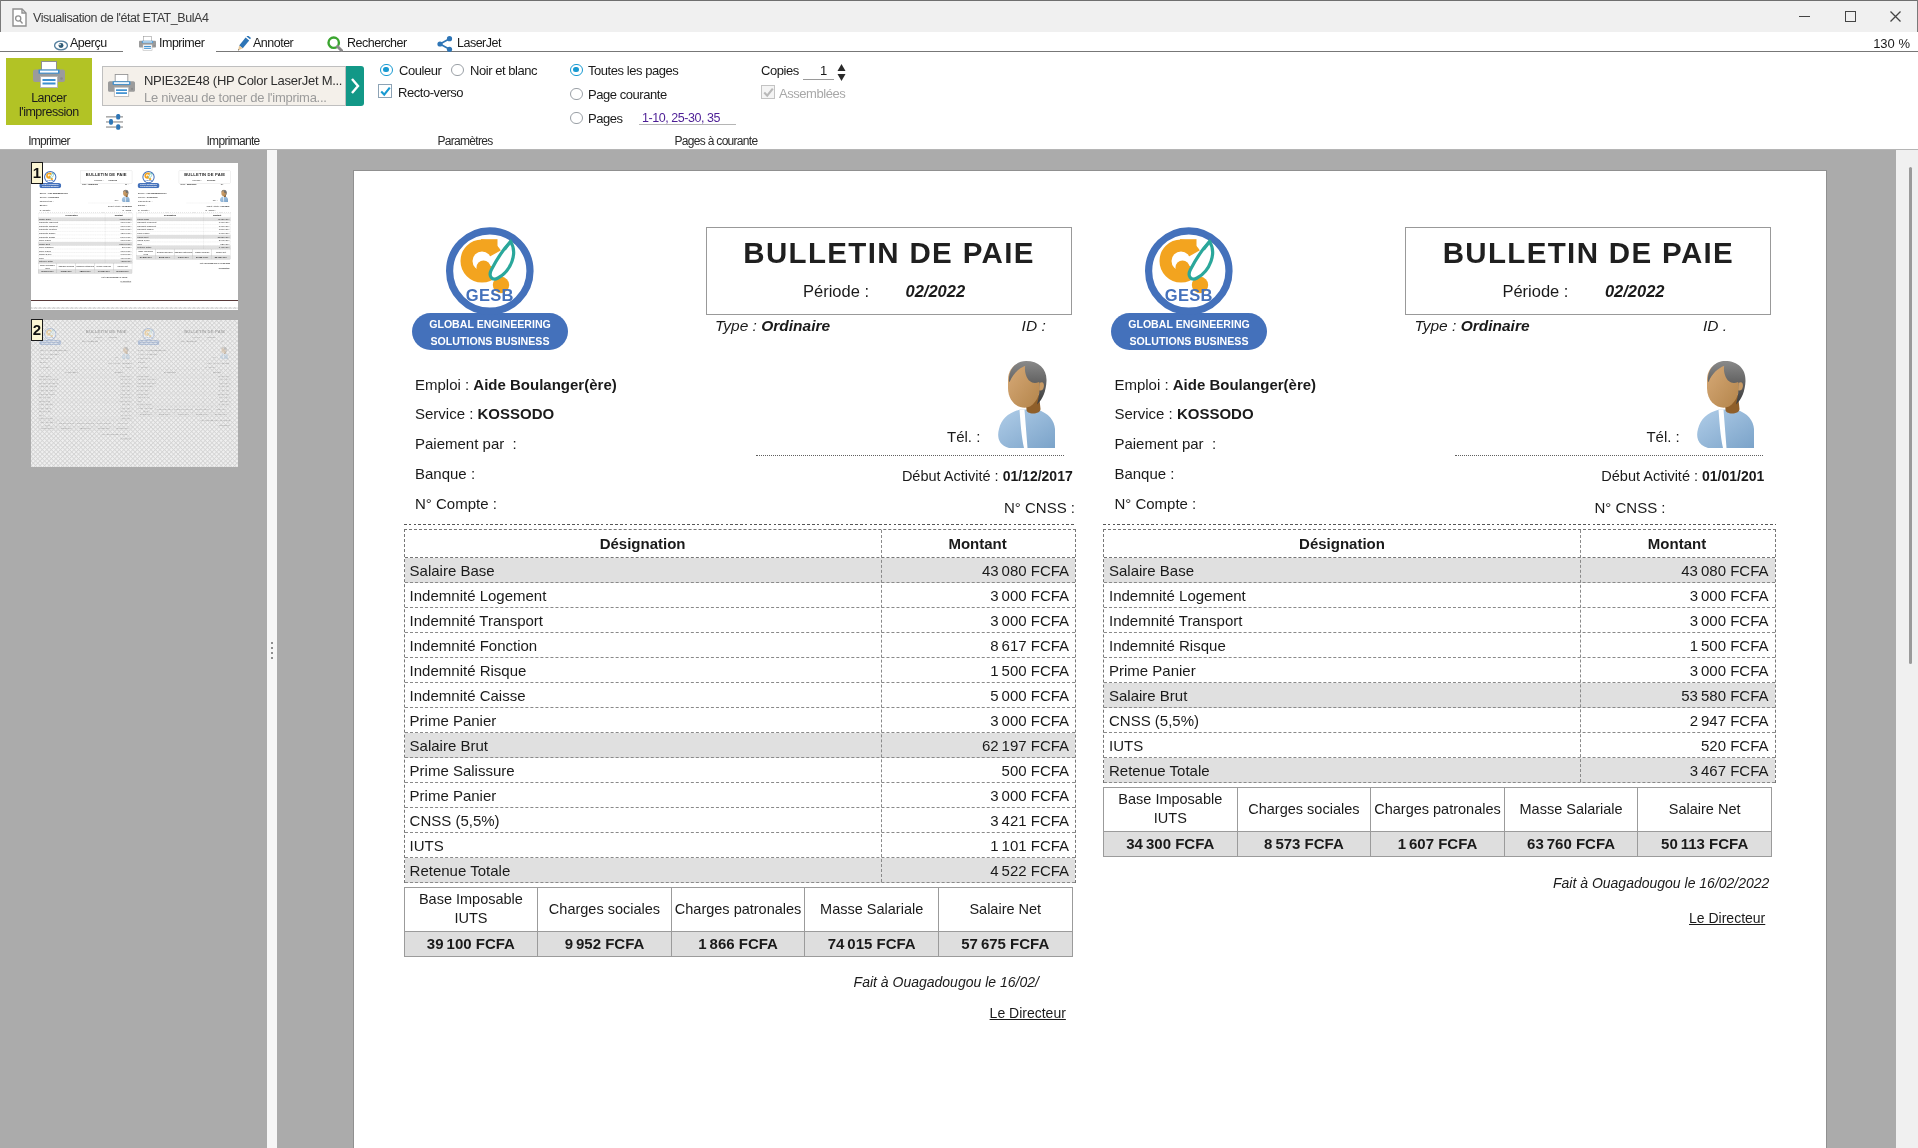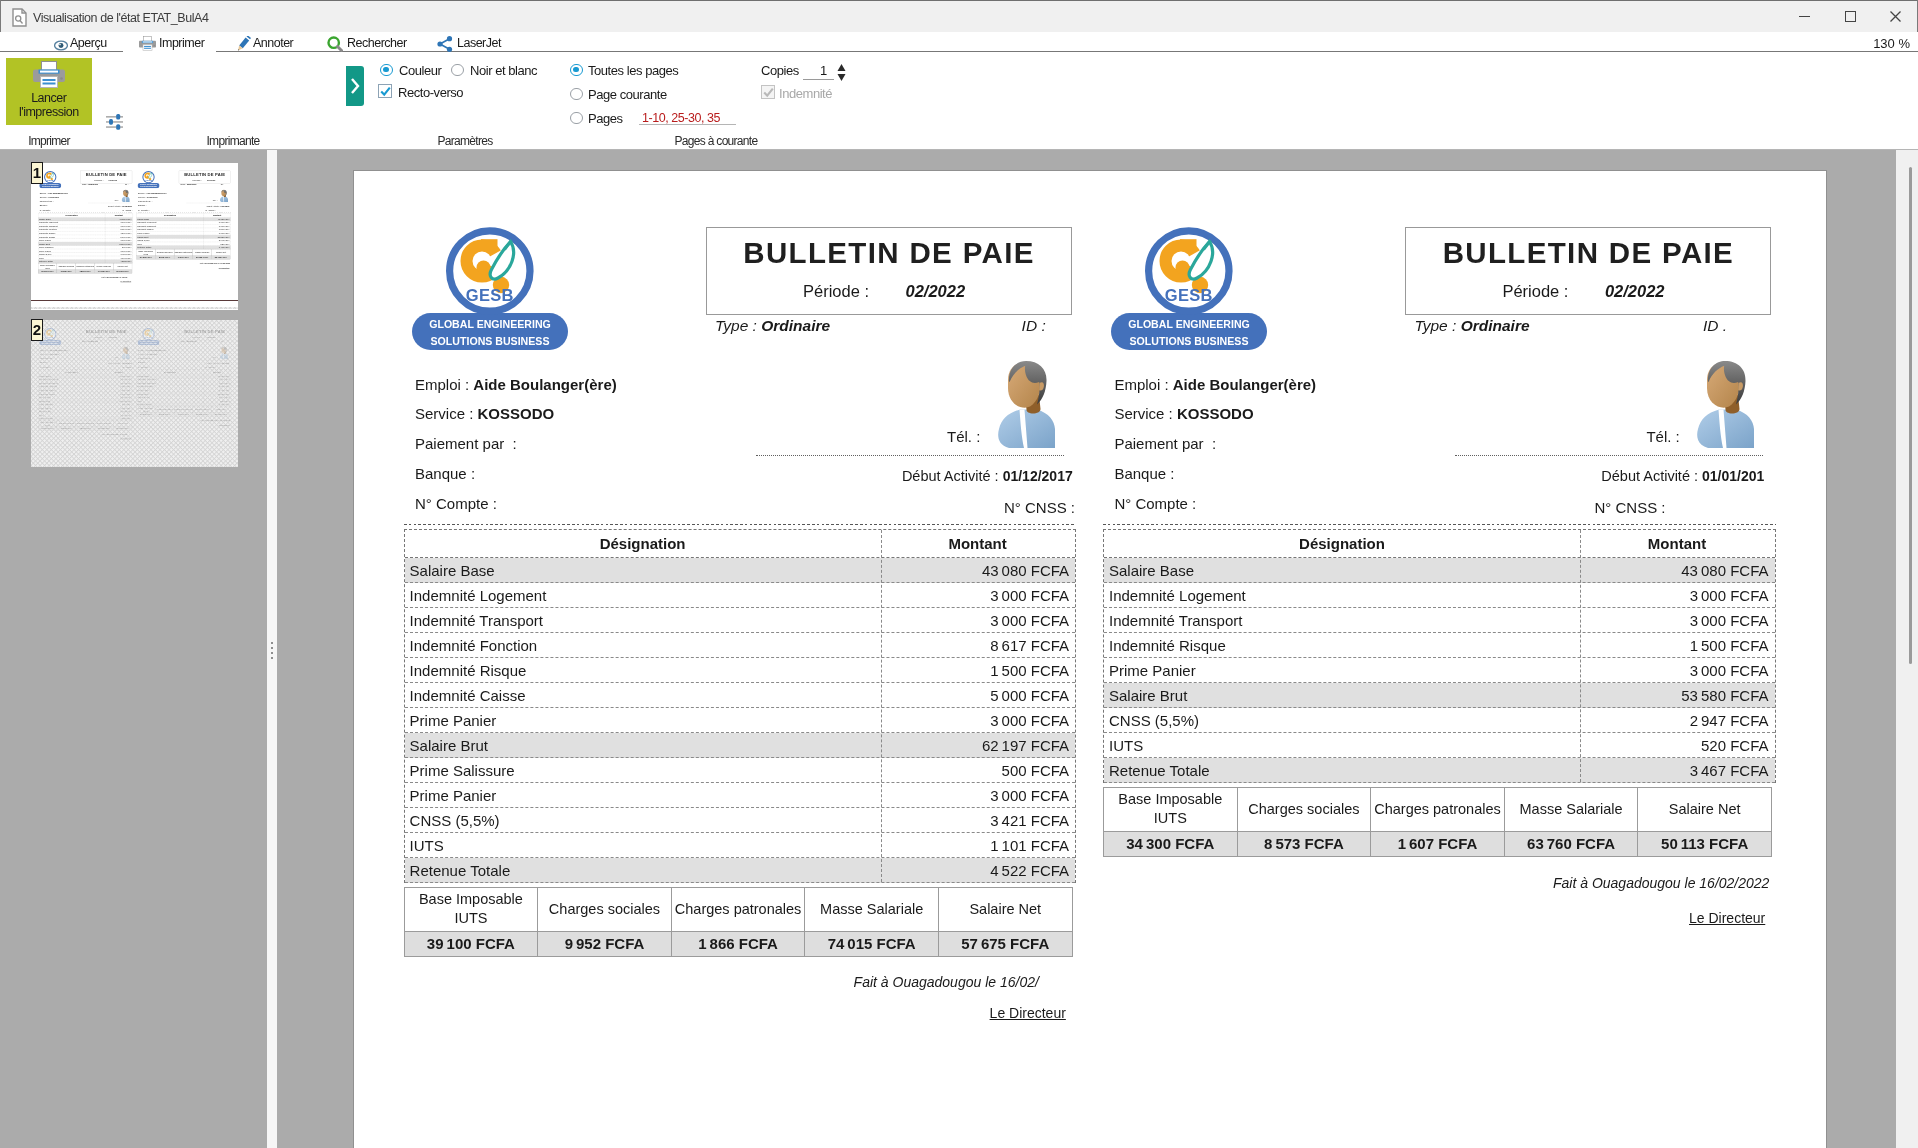--- a/index.html
+++ b/index.html
@@ -123,20 +123,34 @@
 <path d="M 2 8.5 L 30 8.5 C 31 8.5 32 9.5 32 10.5 L 32 19 C 32 20 31 21 30 21 L 2 21 C 1 21 0 20 0 19 L 0 10.5 C 0 9.5 1 8.5 2 8.5 Z" fill="#9b9b9b"></path>
 <rect x="5.5" y="8.5" width="21" height="4.2" fill="#3c8fd0"></rect>
 <rect x="7" y="9.6" width="18" height="2" fill="#ffffff"></rect>
 <circle cx="28.5" cy="17.5" r="1.3" fill="#8a8a8a"></circle>
 <rect x="7.5" y="15.5" width="17" height="11" fill="#ffffff" stroke="#b5b5b5"></rect>
 <rect x="9.5" y="18" width="13" height="2" fill="#3c8fd0"></rect>
 <rect x="9.5" y="21.5" width="13" height="2" fill="#3c8fd0"></rect>
 </svg></div>
       <div style="font-size:12.5px;letter-spacing:-0.5px;line-height:13.5px;color:#1c1c1c;margin-top:0">Lancer<br>l'impression</div>
     </div>
+    <div class="abs" style="left:102px;top:13.5px;width:244px;height:40px;background:#f4f0ea;border:1px solid #bfbfbf">
+      <div class="abs" style="left:5px;top:6px"><svg width="27" height="25" viewBox="0 0 32 27">
+<rect x="8.5" y="0.5" width="15" height="9" fill="#ffffff" stroke="#909090"></rect>
+<path d="M 2 8.5 L 30 8.5 C 31 8.5 32 9.5 32 10.5 L 32 19 C 32 20 31 21 30 21 L 2 21 C 1 21 0 20 0 19 L 0 10.5 C 0 9.5 1 8.5 2 8.5 Z" fill="#9b9b9b"></path>
+<rect x="5.5" y="8.5" width="21" height="4.2" fill="#3c8fd0"></rect>
+<rect x="7" y="9.6" width="18" height="2" fill="#ffffff"></rect>
+<circle cx="28.5" cy="17.5" r="1.3" fill="#8a8a8a"></circle>
+<rect x="7.5" y="15.5" width="17" height="11" fill="#ffffff" stroke="#b5b5b5"></rect>
+<rect x="9.5" y="18" width="13" height="2" fill="#3c8fd0"></rect>
+<rect x="9.5" y="21.5" width="13" height="2" fill="#3c8fd0"></rect>
+</svg></div>
+      <div class="abs nowrap" style="left:41px;top:6px;font-size:13px;letter-spacing:-0.27px;color:#2e2e2e">NPIE32E48 (HP Color LaserJet M...</div>
+      <div class="abs nowrap" style="left:41px;top:23.5px;font-size:13px;letter-spacing:-0.27px;color:#9b9b9b">Le niveau de toner de l'imprima...</div>
+    </div>
     <div class="abs" style="left:346px;top:13.5px;width:18px;height:40px;background:#129887;border-radius:0 3px 3px 0">
       <svg class="abs" style="left:4px;top:11px" width="10" height="18" viewBox="0 0 10 18">
         <path d="M 2 2 L 8 9 L 2 16" stroke="#fff" stroke-width="2.4" fill="none"></path>
       </svg>
     </div>
     <div class="abs" style="left:106px;top:62px"><svg width="17" height="16" viewBox="0 0 17 16">
 <rect x="0" y="2.2" width="17" height="1.3" fill="#9a9a9a"></rect>
 <rect x="0" y="7.3" width="17" height="1.3" fill="#9a9a9a"></rect>
 <rect x="0" y="12.4" width="17" height="1.3" fill="#9a9a9a"></rect>
 <rect x="10.2" y="0" width="4" height="5.6" rx="1.6" fill="#2e76b6"></rect>
@@ -157,34 +171,34 @@
     <div class="rlabel" style="left:398px;top:32.5px">Recto-verso</div>
     <span class="radio on" style="left:570px;top:11.5px">
       <span class="rdot"></span>
     </span>
     <div class="rlabel" style="left:588px;top:11px">Toutes les pages</div>
     <span class="radio" style="left:570px;top:35.5px"></span>
     <div class="rlabel" style="left:588px;top:35px">Page courante</div>
     <span class="radio" style="left:570px;top:59.5px"></span>
     <div class="rlabel" style="left:588px;top:59px">Pages</div>
     <div class="abs" style="left:639px;top:71.5px;width:97px;height:1px;background:#b5b5b5"></div>
-    <div class="rlabel" style="left:642px;top:58.5px;font-size:12.5px;color:#b91c1c">1-10, 25-30, 35</div>
+    <div class="rlabel" style="left:642px;top:58.5px;font-size:12.5px;color:#4c1d95">1-10, 25-30, 35</div>
     <div class="rlabel" style="left:761px;top:11px">Copies</div>
     <div class="rlabel" style="left:820px;top:11px">1</div>
     <div class="abs" style="left:803px;top:26.5px;width:31px;height:1px;background:#9a9a9a"></div>
     <svg class="abs" style="left:837px;top:10.5px" width="9" height="19" viewBox="0 0 9 19">
       <path d="M 0.5 8 L 4.5 1 L 8.5 8 Z" fill="#2a2a2a"></path>
       <path d="M 0.5 11 L 4.5 18 L 8.5 11 Z" fill="#2a2a2a"></path>
     </svg>
     <span class="cbx dis" style="left:761px;top:33px">
       <svg width="13" height="13" viewBox="0 0 13 13">
         <path d="M 2.2 6.6 L 5.2 9.6 L 10.8 2.6" stroke="#b9b9b9" stroke-width="2.1" fill="none"></path>
       </svg>
     </span>
-    <div class="rlabel" style="left:779px;top:33.5px;color:#a8a8a8">Indemnité</div>
+    <div class="rlabel" style="left:779px;top:33.5px;color:#a8a8a8">Assemblées</div>
     <div class="glabel" style="left:0px;width:98px">Imprimer</div>
     <div class="glabel" style="left:160px;width:146px">Imprimante</div>
     <div class="glabel" style="left:392px;width:146px">Paramètres</div>
     <div class="glabel" style="left:643px;width:146px">Pages à courante</div>
   </div>
 <div id="content">
     <div class="thumb" style="top:13px">
       <div style="position:absolute;left:0;top:0;width:207px;height:137px;overflow:hidden">
         <div class="mini">
           <div class="abs" style="left:58.5px;top:56px"><svg width="156" height="123" viewBox="0 0 156 123">

